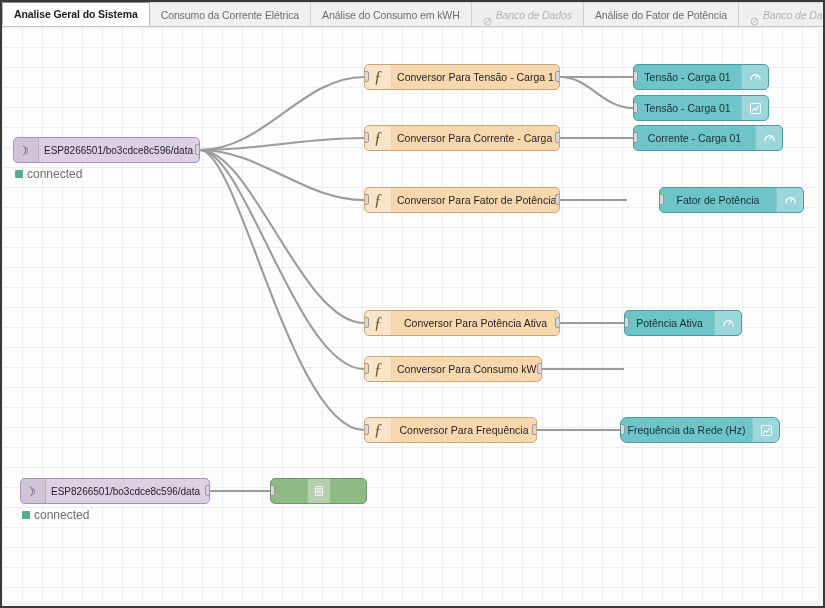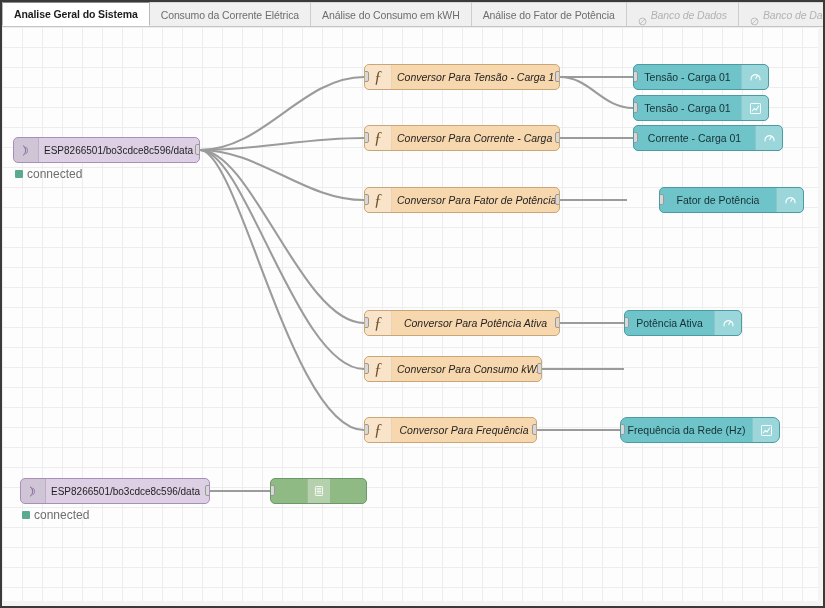--- a/index.html
+++ b/index.html
@@ -125,21 +125,21 @@
     flex: 0 0 auto;
     background: rgba(255,255,255,0.34);
     border-right: 1px solid rgba(0,0,0,0.08);
     border-radius: 4px 0 0 4px;
     display: flex; align-items: center; justify-content: center;
     font-family: "Liberation Serif", serif;
     font-style: italic;
     font-size: 17px;
     color: #6e5433;
   }
-  .node.func .label { font-style: italic; text-align: center; }
+  .node.func .label { text-align: center; }
 
   
   .node.dash { background: #6fc4ca; border-color: #4b9ba3; color: #153033; }
   .node.dash .label { text-align: center; }
   .node.dash .icon-box {
     width: 26px; height: 100%;
     flex: 0 0 auto;
     background: rgba(255,255,255,0.30);
     border-left: 1px solid rgba(0,0,0,0.08);
     border-radius: 0 4px 4px 0;
@@ -220,31 +220,31 @@
   <div id="tabbar">
     <div class="tab active">
       <span class="tab-label">Analise Geral do Sistema</span>
     </div>
     <div class="tab normal">
       <span class="tab-label">Consumo da Corrente Elétrica</span>
     </div>
     <div class="tab normal">
       <span class="tab-label">Análise do Consumo em kWH</span>
     </div>
-    <div class="tab normal">
-      <span class="tab-label">Análise do Fator de Potência</span>
-    </div>
     <div class="tab disabled">
       <span class="disabled-icon">
         <svg viewBox="0 0 12 12" width="9" height="9">
           <circle cx="6" cy="6" r="4.6" fill="none" stroke="#b2b2b2" stroke-width="1.1"></circle>
           <line x1="2.8" y1="9.2" x2="9.2" y2="2.8" stroke="#b2b2b2" stroke-width="1.1"></line>
         </svg>
       </span>
       <span class="tab-label">Banco de Dados</span>
+    </div>
+    <div class="tab normal">
+      <span class="tab-label">Análise do Fator de Potência</span>
     </div>
     <div class="tab disabled">
       <span class="disabled-icon">
         <svg viewBox="0 0 12 12" width="9" height="9">
           <circle cx="6" cy="6" r="4.6" fill="none" stroke="#b2b2b2" stroke-width="1.1"></circle>
           <line x1="2.8" y1="9.2" x2="9.2" y2="2.8" stroke="#b2b2b2" stroke-width="1.1"></line>
         </svg>
       </span>
       <span class="tab-label">Banco de Da</span>
     </div>

